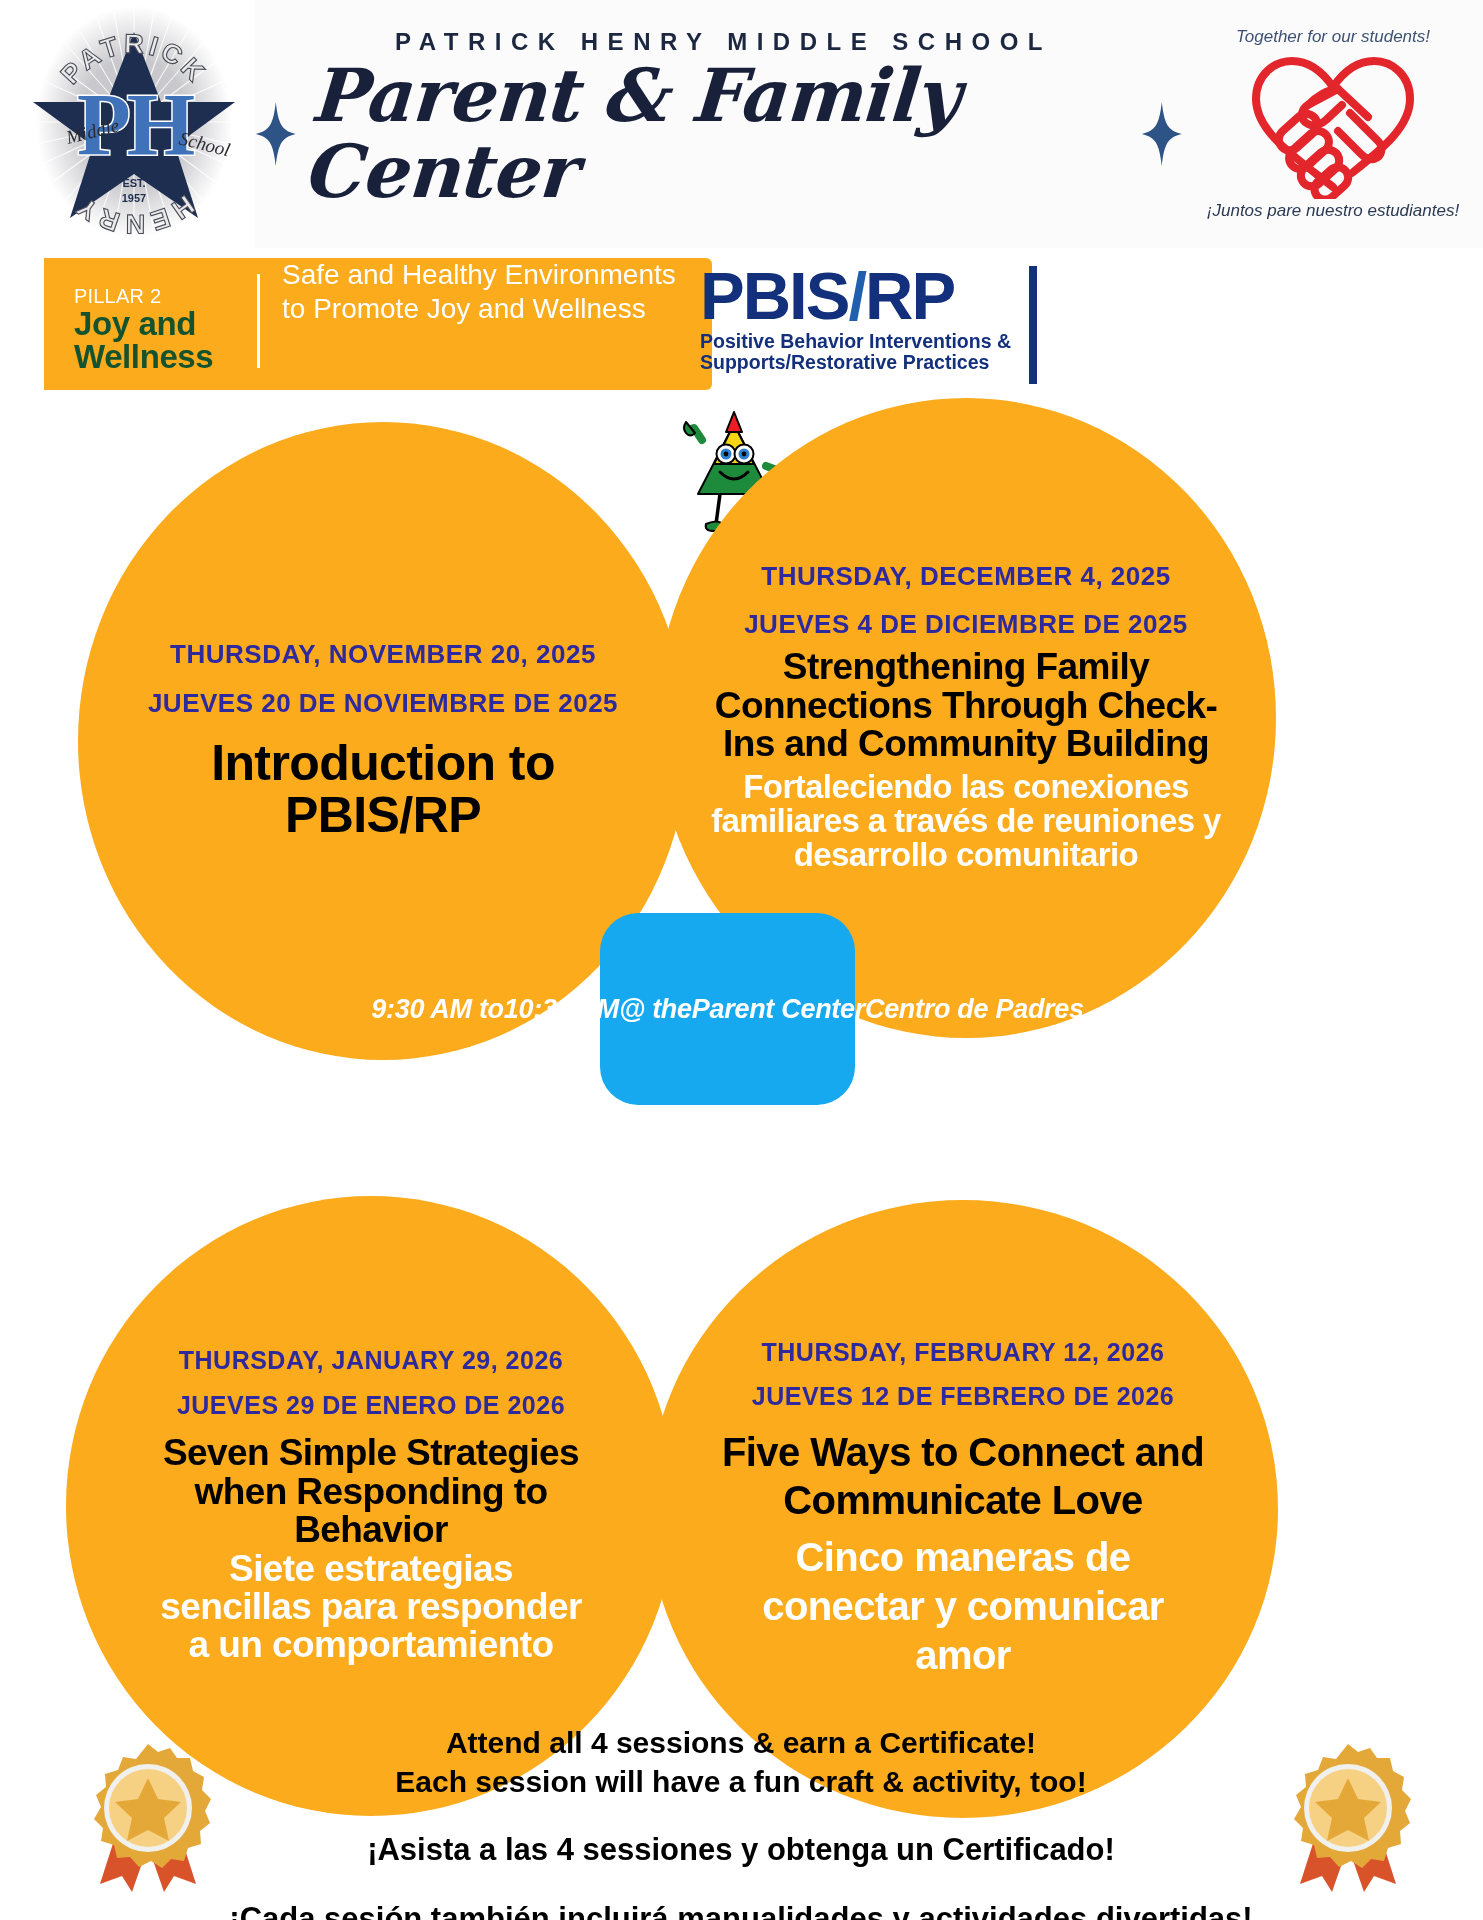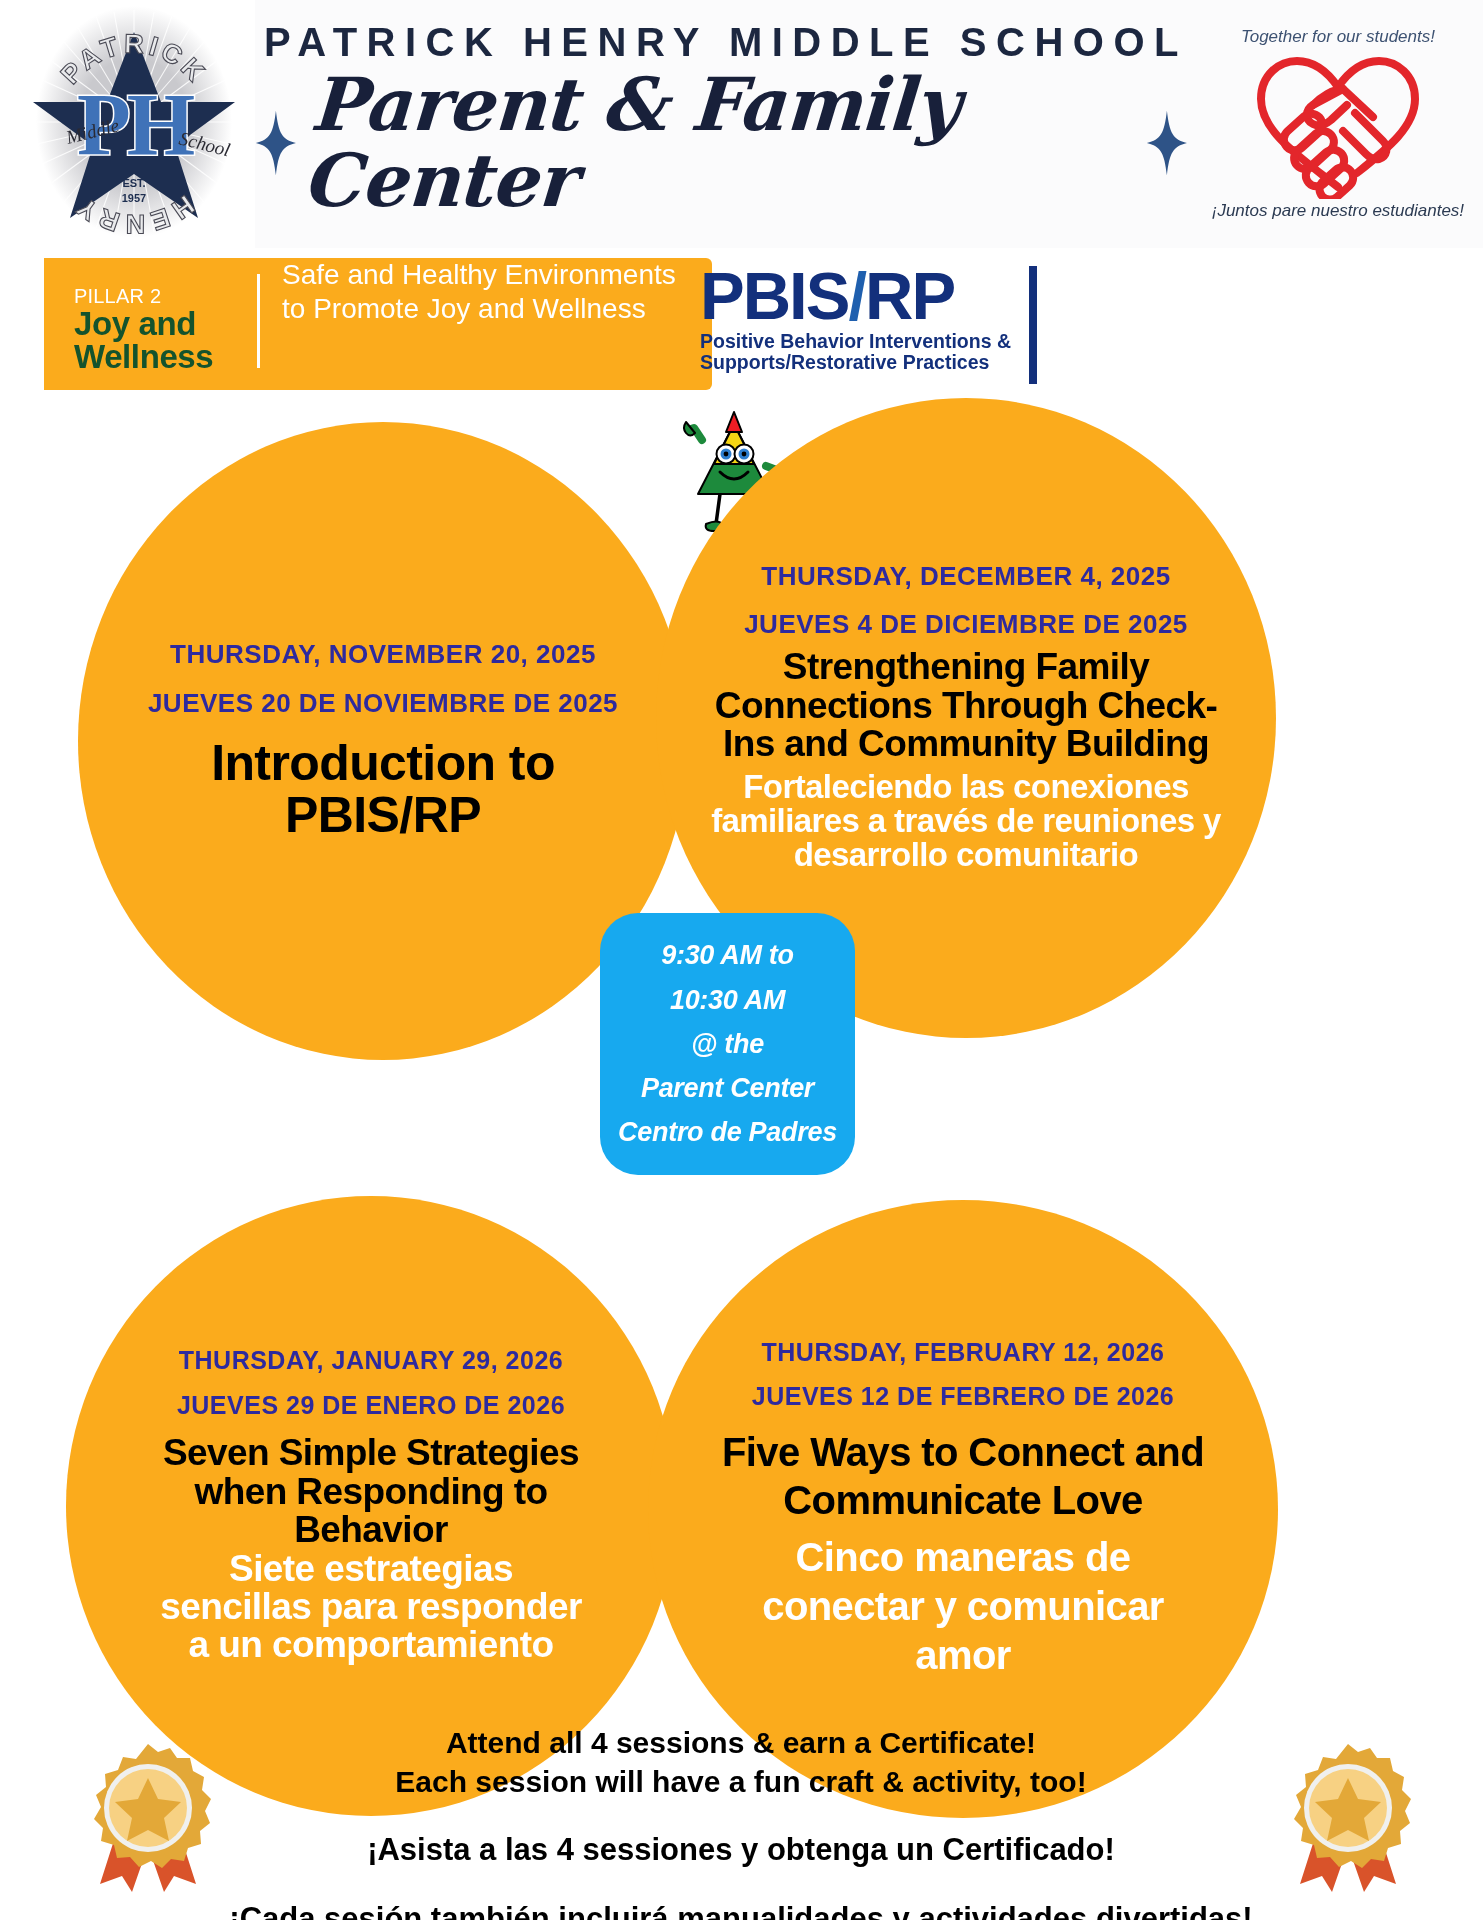--- a/index.html
+++ b/index.html
@@ -38,21 +38,21 @@
     height: 248px;
     position: relative;
     background: #fbfbfc;
     display: flex;
     flex-direction: column;
     justify-content: center;
     align-items: center;
     padding-bottom: 10px;
   }
   .school-name {
-    font-size: 40px;
+    font-size: 24px;
     letter-spacing: 9.5px;
     font-weight: 600;
     color: #1c2740;
     font-family: "Liberation Sans", sans-serif;
     white-space: nowrap;
     padding-left: 9px;
   }
   .pfc-row {
     display: flex;
     align-items: center;
@@ -282,25 +282,24 @@
   .c4 .date-en { font-size: 25px; }
   .c4 .date-es { font-size: 25px; margin-top: 18px; }
   .c4 .title-en { font-size: 40px; margin-top: 18px; line-height: 1.22; }
   .c4 .title-es { font-size: 40px; margin-top: 8px; line-height: 1.22; }
   .c4 .circle-inner { width: 80%; }
 
   
   .time-box {
     position: absolute;
     left: 600px; top: 913px;
-    width: 255px; height: 262px;
+    width: 255px; height: 192px;
     background: #17a9ef;
     border-radius: 38px;
     display: flex;
-    flex-direction: column;
     align-items: center;
     justify-content: center;
     z-index: 5;
   }
   .time-line {
     color: #ffffff;
     font-style: italic;
     font-weight: 700;
     font-size: 27px;
     line-height: 1.64;

